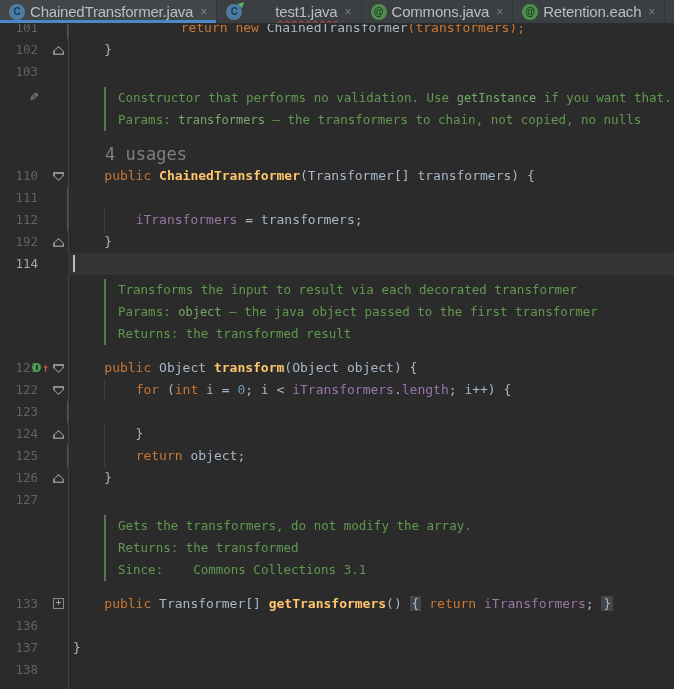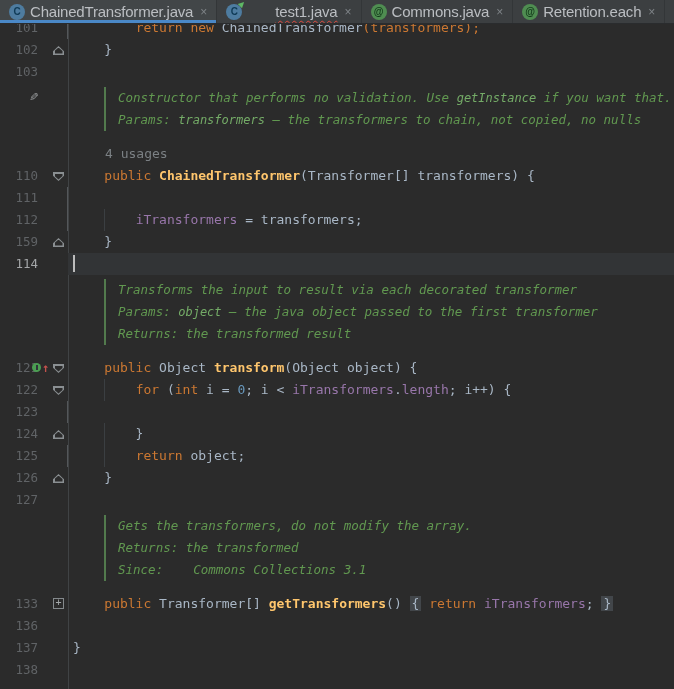--- a/index.html
+++ b/index.html
@@ -24,21 +24,21 @@
   .i-interface{background:#55a05a;color:#123c18;}
   .i-run::after{content:"";position:absolute;right:-3px;top:-3px;
        border-left:6px solid #5fb865;border-top:3px solid transparent;border-bottom:3px solid transparent;
        transform:rotate(-45deg);}
 
   
   #editor{position:relative;height:666px;overflow:hidden;
           font-family:"DejaVu Sans Mono",monospace;font-size:13px;}
   #editor::before{content:"";position:absolute;left:68px;top:0;bottom:0;width:1px;background:#404345;z-index:0;}
   .row{display:flex;height:22px;line-height:22px;position:relative;}
-  .row.clip{margin-top:-7px;}
+  .row.clip{margin-top:-7px;gap:45px;}
   .gut{flex:none;width:68px;display:flex;position:relative;z-index:1;}
   .lnum{width:38px;text-align:right;padding-right:8px;box-sizing:content-box;
         color:#606366;font-size:12.5px;}
   .lnum.cur{color:#a4a6a8;}
   .icons{position:relative;width:22px;flex:1;}
   .content{flex:1;position:relative;white-space:pre;color:#a9b7c6;z-index:1;padding-left:5px;}
   .row.current .content{background:#323436;}
   .caret{display:inline-block;width:2px;height:17px;background:#bcbcbc;vertical-align:middle;margin-top:-3px;}
   .guide{position:absolute;top:0;bottom:0;width:1px;background:#3b3f42;}
 
@@ -60,26 +60,26 @@
   .plusbox{position:absolute;right:4px;top:5px;width:9px;height:9px;border:1px solid #84898c;
            color:#a5a9ab;font-size:10px;line-height:8px;text-align:center;}
   .ovr-dot{position:absolute;left:32px;top:6px;width:9px;height:9px;border-radius:50%;background:#4b9e52;}
   .ovr-dot::after{content:"";position:absolute;left:3.5px;top:2px;width:2px;height:5px;background:#30343a;}
   .ovr-arrow{position:absolute;left:42px;top:0;color:#c3524c;font-weight:bold;font-size:12px;line-height:22px;}
   .pencil{position:absolute;left:30px;top:0;color:#9fa2a4;font-size:14px;line-height:26px;transform:scaleX(-1);}
 
   
   .docrow{display:flex;position:relative;}
   .docblock{margin:4px 0 12px 36px;border-left:2px solid #527a4d;padding-left:12px;}
-  .docline{line-height:22px;font-size:12.5px;color:#619850;font-style:italic;}
+  .docline{line-height:22px;font-size:12.5px;color:#619850;}
   .doc-m{font-family:"DejaVu Sans Mono",monospace;font-size:12px;color:#74ab67;}
   .doc-gap{margin-left:30px;}
 
   
-  .usages{line-height:22px;font-size:13px;color:#7b8084;padding-left:37px;}
+  .usages{line-height:22px;font-size:17px;color:#7b8084;padding-left:37px;}
 </style>
 </head>
 <body>
 
 <div id="app">
   <div id="tabbar">
       <div class="tab active">
         <span class="ticon i-class">C</span>
         <span class="tab-label">ChainedTransformer.java</span>
         <span class="tab-close">×</span>
@@ -170,21 +170,21 @@
         <div class="gut">
           <div class="lnum">112</div>
           <div class="icons">
             <div class="vl"></div>
           </div>
         </div>
         <div class="content"><div class="guide" style="left: 36.2px;"></div><span class="c-d">        </span><span class="c-f">iTransformers</span><span class="c-d"> = transformers;</span></div>
       </div>
       <div class="row">
         <div class="gut">
-          <div class="lnum">159</div>
+          <div class="lnum">192</div>
           <div class="icons">
             <div class="pent p-up">
               <i></i>
             </div>
           </div>
         </div>
         <div class="content"><span class="c-d">    }</span></div>
       </div>
       <div class="row current">
         <div class="gut">

